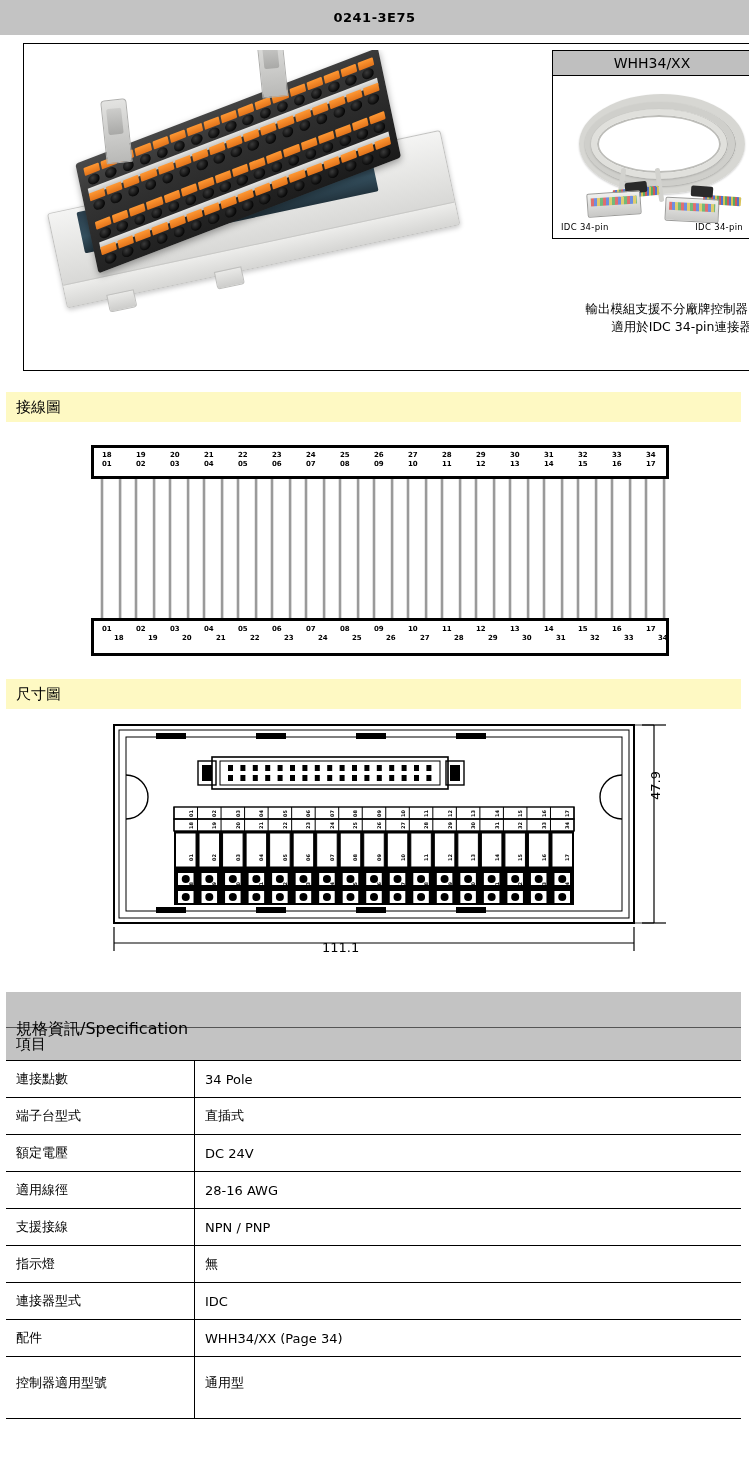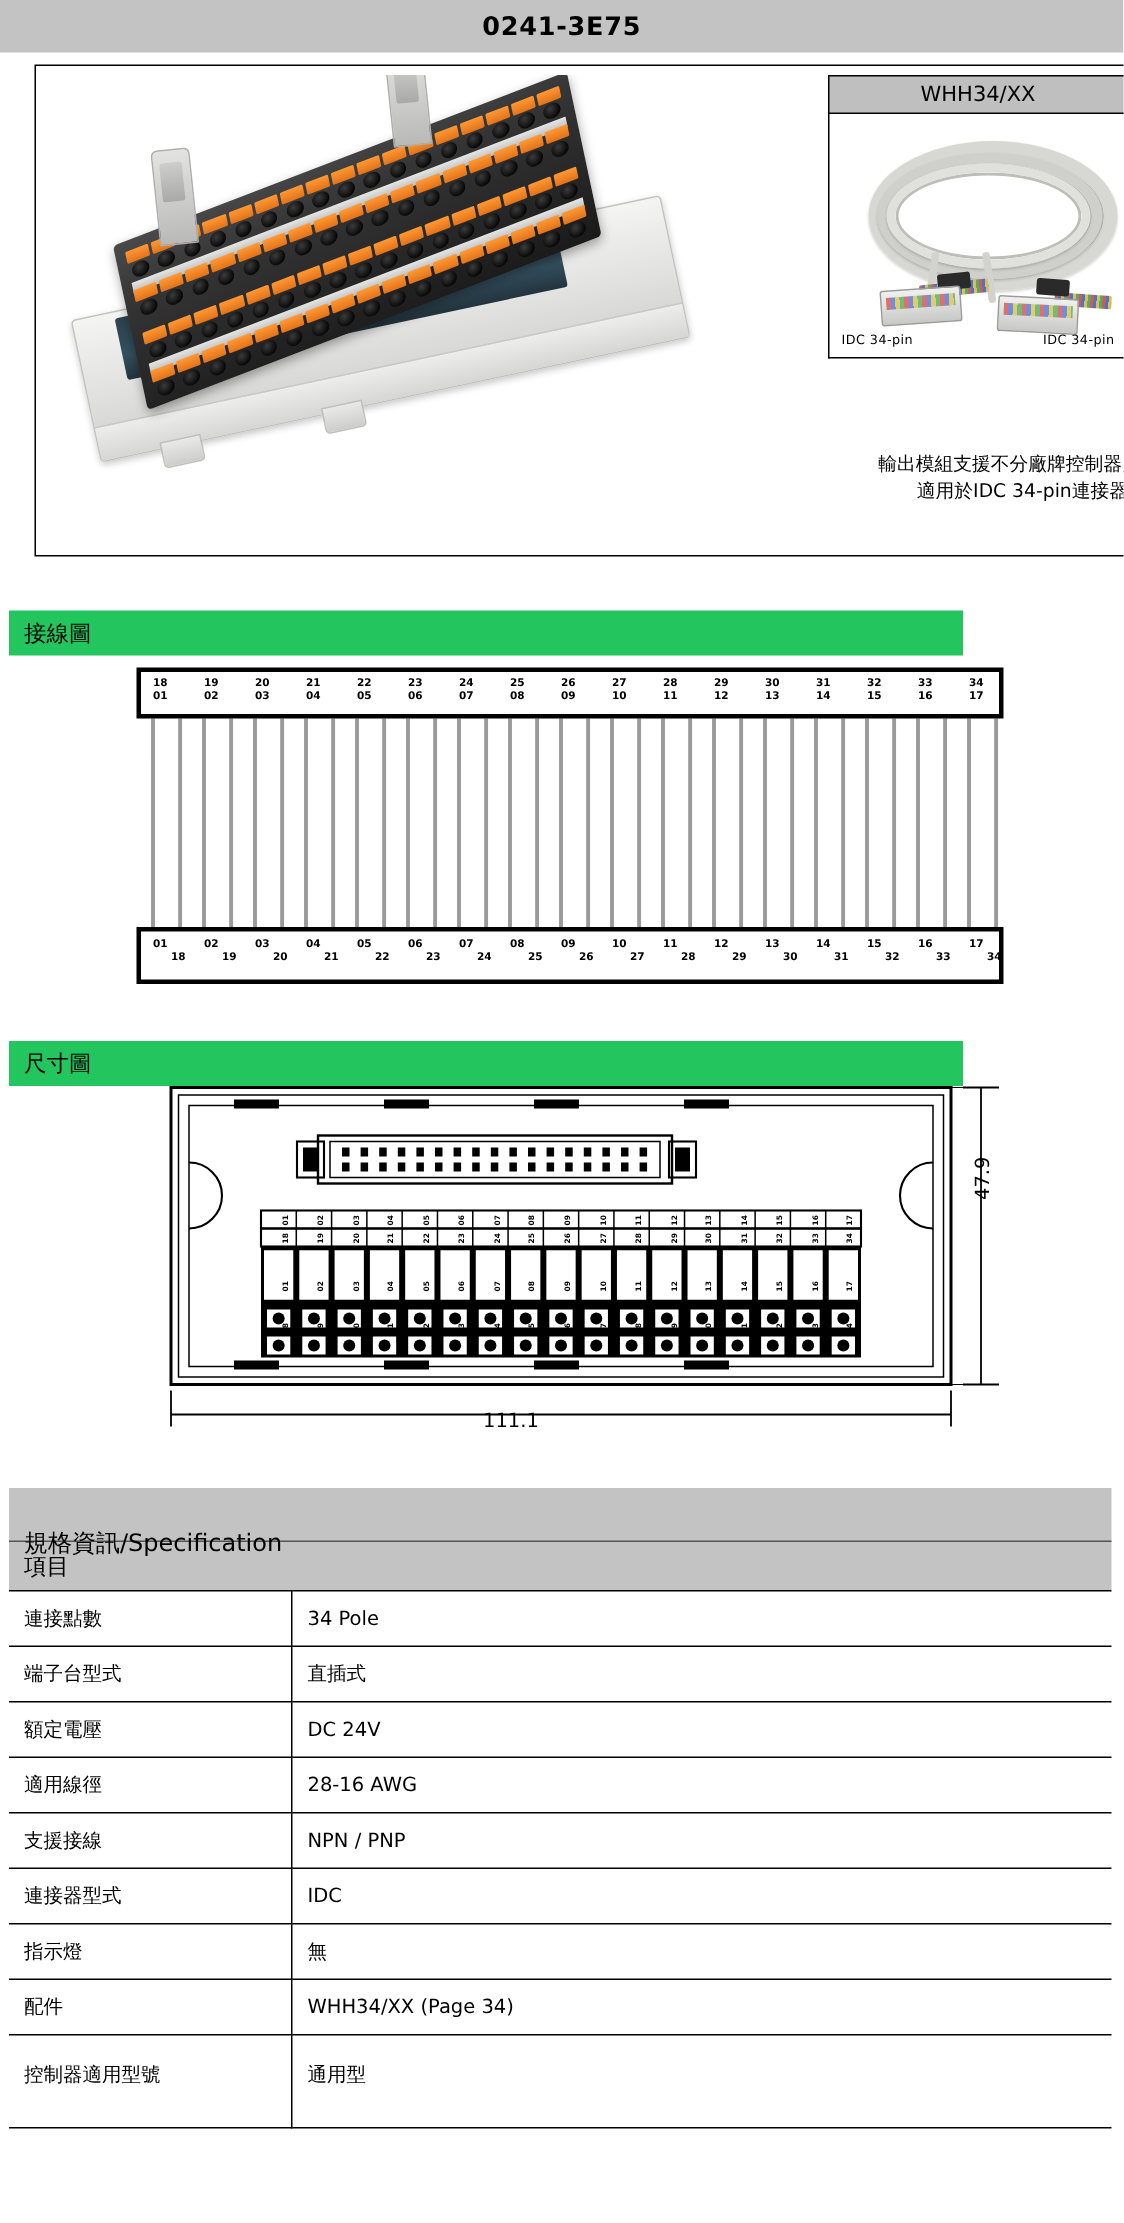--- a/index.html
+++ b/index.html
@@ -12,21 +12,21 @@
     overflow:hidden;
     position:relative;
   }
   
   .title-bar{
     position:absolute;left:0;top:0;width:749px;height:35px;
     background:#c3c3c3;
     display:flex;align-items:center;justify-content:center;
   }
   .title-bar .title-text{
-    font-size:17px;font-weight:bold;letter-spacing:.5px;
+    font-size:13px;font-weight:bold;letter-spacing:.5px;
     font-family:"DejaVu Sans",sans-serif;
   }
   
   .product-panel{
     position:absolute;left:23px;top:43px;width:735px;height:328px;
     border:1.5px solid #000;background:#fff;box-sizing:border-box;
   }
   
   .photo-main{
     position:absolute;left:6px;top:6px;width:470px;height:300px;
@@ -134,22 +134,22 @@
   }
   .acc-pin-label.lft{left:8px;}
   .acc-pin-label.rgt{right:8px;}
   .acc-desc{
     position:absolute;left:-138px;top:250px;width:338px;
     text-align:right;font-size:12.5px;line-height:1.45;
     font-family:"DejaVu Sans",sans-serif;
   }
   
   .sec-head{
-    position:absolute;left:6px;width:636px;height:30px;background:#22c55e;
-    display:flex;align-items:center;margin-top:15px;
+    position:absolute;left:6px;width:735px;height:30px;background:#fef9c3;
+    display:flex;align-items:center;
   }
   .sec-head span{padding-left:10px;font-size:15px;font-family:"DejaVu Sans",sans-serif;}
   #sec-wiring{top:392px;}
   #sec-dim{top:679px;}
   
   .wiring{position:absolute;left:6px;top:430px;width:735px;height:240px;}
   .conn-block{
     position:absolute;left:85px;width:578px;
     border:3px solid #000;background:#fff;box-sizing:border-box;
   }
@@ -922,26 +922,26 @@
         </tr>
         <tr>
           <td class="k">適用線徑</td>
           <td>28-16 AWG</td>
         </tr>
         <tr>
           <td class="k">支援接線</td>
           <td>NPN / PNP</td>
         </tr>
         <tr>
+          <td class="k">指示燈</td>
+          <td>無</td>
+        </tr>
+        <tr>
           <td class="k">連接器型式</td>
           <td>IDC</td>
-        </tr>
-        <tr>
-          <td class="k">指示燈</td>
-          <td>無</td>
         </tr>
         <tr>
           <td class="k">配件</td>
           <td>WHH34/XX (Page 34)</td>
         </tr>
         <tr class="tall">
           <td class="k">控制器適用型號</td>
           <td>通用型</td>
         </tr>
       </tbody>

